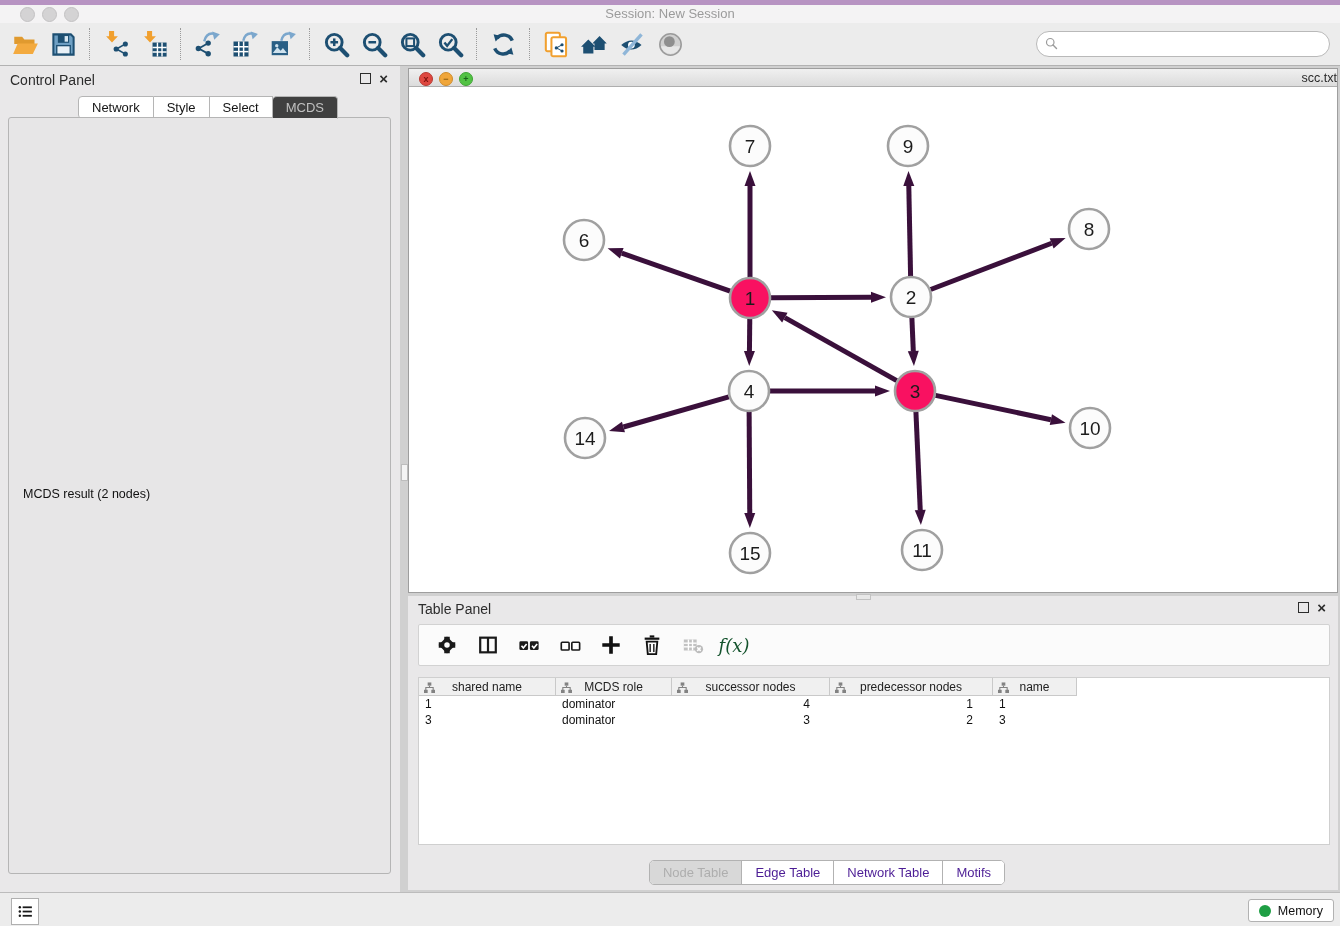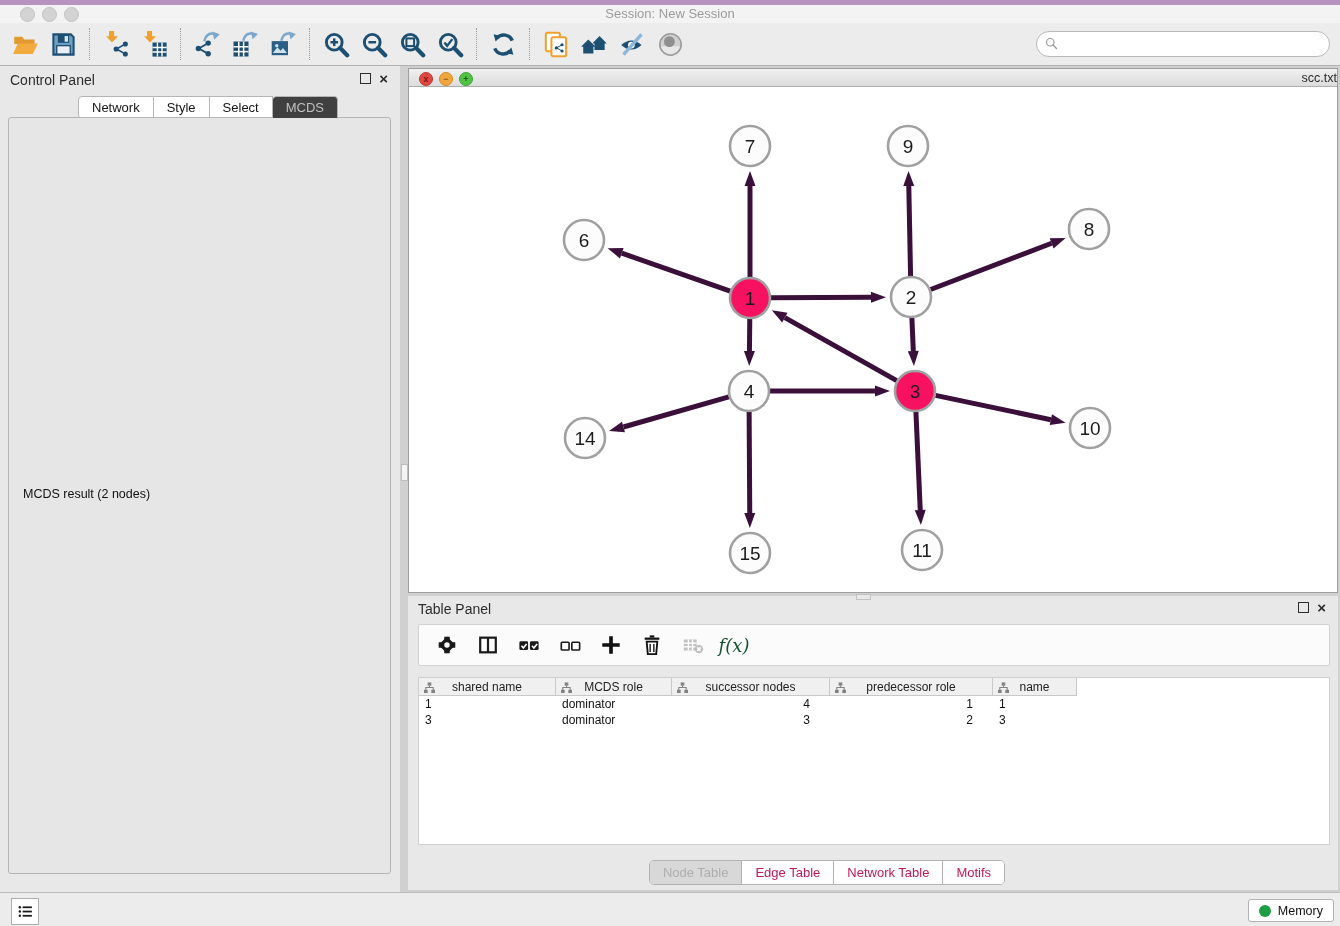--- a/index.html
+++ b/index.html
@@ -73,21 +73,21 @@
   #tp-table{left:10px;top:81px;width:912px;height:168px;background:#fff;border:1px solid #cfcfcf;box-sizing:border-box;overflow:hidden;}
   #tp-header{display:flex;height:18px;}
   .hcell{position:relative;background:#f0f0f0;border-right:1px solid #c9c9c9;border-bottom:1px solid #c9c9c9;
          font-size:12px;color:#222;text-align:center;line-height:18px;box-sizing:border-box;flex:0 0 auto;}
   .hcell svg{position:absolute;left:5px;top:3.5px;width:11px;height:11px;}
   .trow{display:flex;height:16px;line-height:16px;font-size:12px;color:#111;}
   .tcell{box-sizing:border-box;flex:0 0 auto;padding:0 6px;}
   .tcell.right{text-align:right;padding-right:20px;}
   #tp-tabs{left:0;top:264px;width:864px;display:flex;justify-content:center;}
   #tp-tabs-inner{display:inline-flex;border:1px solid #b2b2b2;border-radius:5px;overflow:hidden;background:#fff;margin-right:26px;}
-  .btab{padding:4px 13px;font-size:13px;color:#be185d;border-left:1px solid #b2b2b2;background:#fff;}
+  .btab{padding:4px 13px;font-size:13px;color:#4c1d95;border-left:1px solid #b2b2b2;background:#fff;}
   .btab:first-child{border-left:none;}
   .btab.sel{background:#d8d8d8;color:#aeaeae;}
   
   #status-bar{left:0;top:892px;width:1340px;height:34px;background:#ececec;border-top:1px solid #bcbcbc;box-sizing:border-box;}
   #console-btn{left:11px;top:5px;width:26px;height:25px;background:#fff;border:1px solid #b0b0b0;display:flex;align-items:center;justify-content:center;}
   #console-btn svg{width:17px;height:17px;}
   #memory-btn{right:6px;top:6px;height:23px;padding:0 10px;border-radius:3px;position:absolute;display:flex;gap:7px;align-items:center;}
   #memory-dot{width:12px;height:12px;border-radius:50%;display:inline-block;}
 </style>
 </head>
@@ -552,21 +552,21 @@
             <use href="#i-tree"></use>
           </svg><span>shared name</span></div>
         <div class="hcell" style="width: 116px;"><svg>
             <use href="#i-tree"></use>
           </svg><span>MCDS role</span></div>
         <div class="hcell" style="width: 158px;"><svg>
             <use href="#i-tree"></use>
           </svg><span>successor nodes</span></div>
         <div class="hcell" style="width: 163px;"><svg>
             <use href="#i-tree"></use>
-          </svg><span>predecessor role</span></div>
+          </svg><span>predecessor nodes</span></div>
         <div class="hcell" style="width: 84px;"><svg>
             <use href="#i-tree"></use>
           </svg><span>name</span></div>
       </div>
     <div id="tp-rows">
         <div class="trow">
           <div class="tcell" style="width: 137px;">1</div>
           <div class="tcell" style="width: 116px;">dominator</div>
           <div class="tcell right" style="width: 158px;">4</div>
           <div class="tcell right" style="width: 163px;">1</div>

